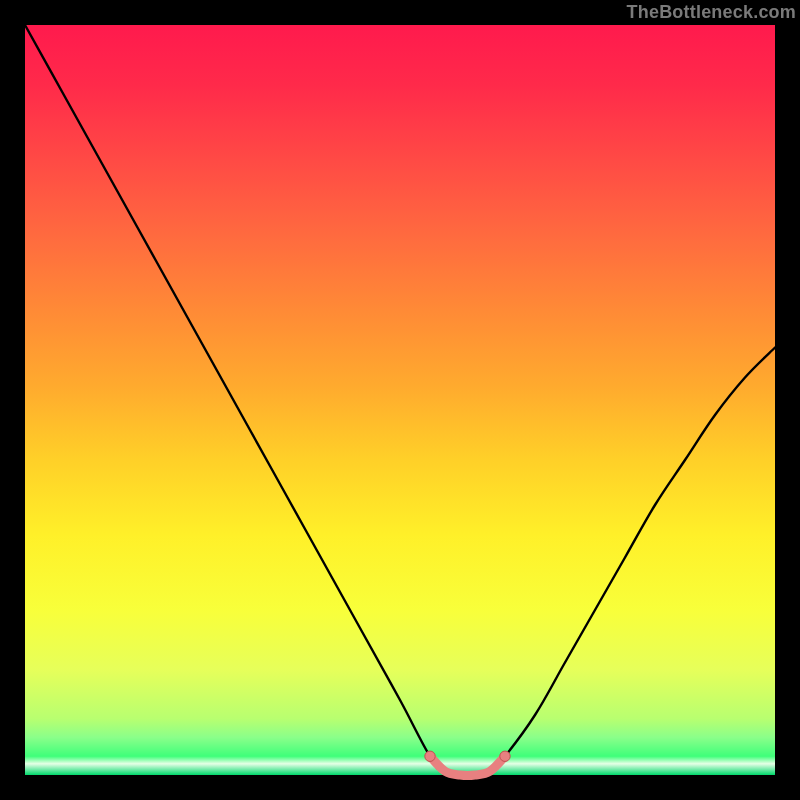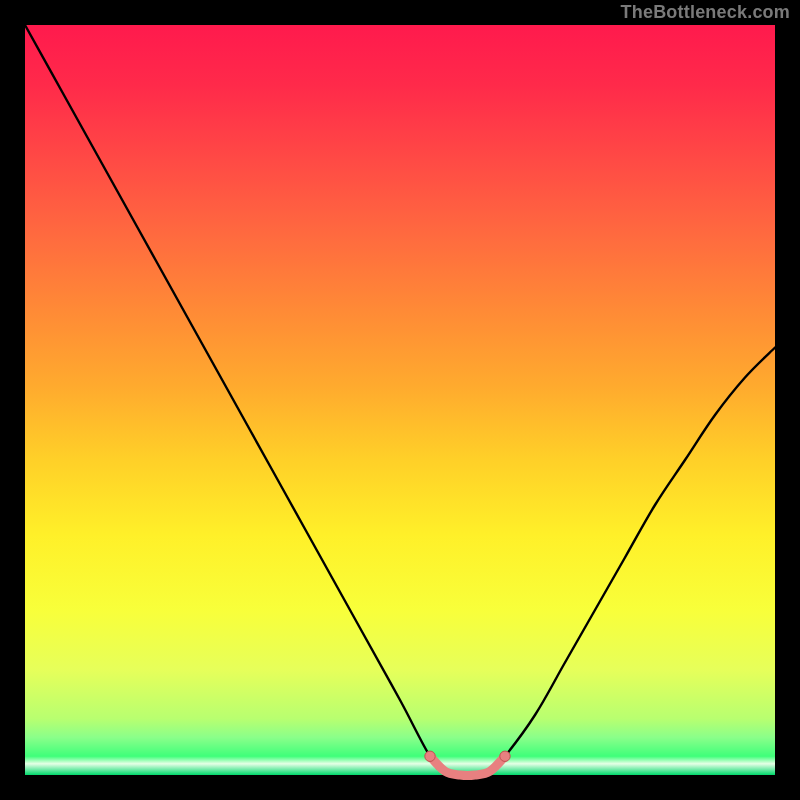--- a/index.html
+++ b/index.html
@@ -48,21 +48,21 @@
     position: absolute;
     left: 0;
     top: 0;
     width: 750px;
     height: 750px;
     overflow: visible;
   }
   .watermark {
     position: absolute;
     top: 2px;
-    right: 10px;
+    right: 4px;
     color: #7a7a7a;
     font-size: 18px;
     font-weight: 600;
     letter-spacing: 0.2px;
     user-select: none;
   }
 </style>
 </head>
 <body>
 

